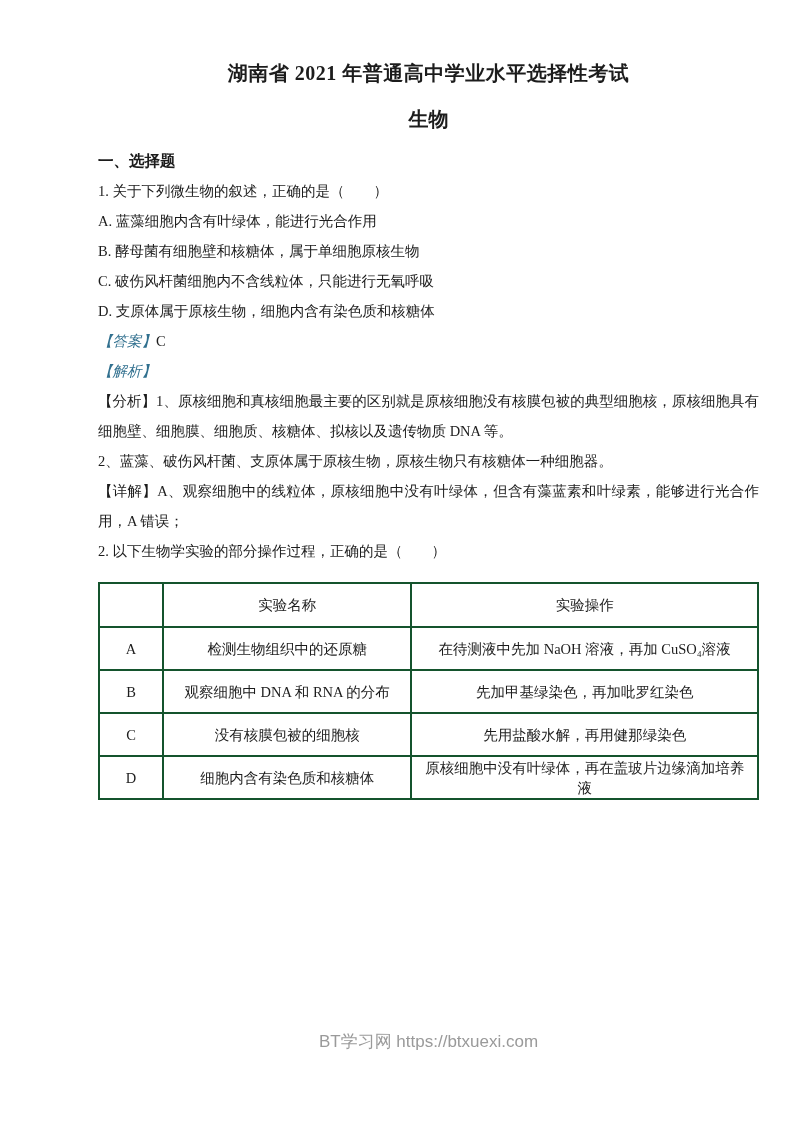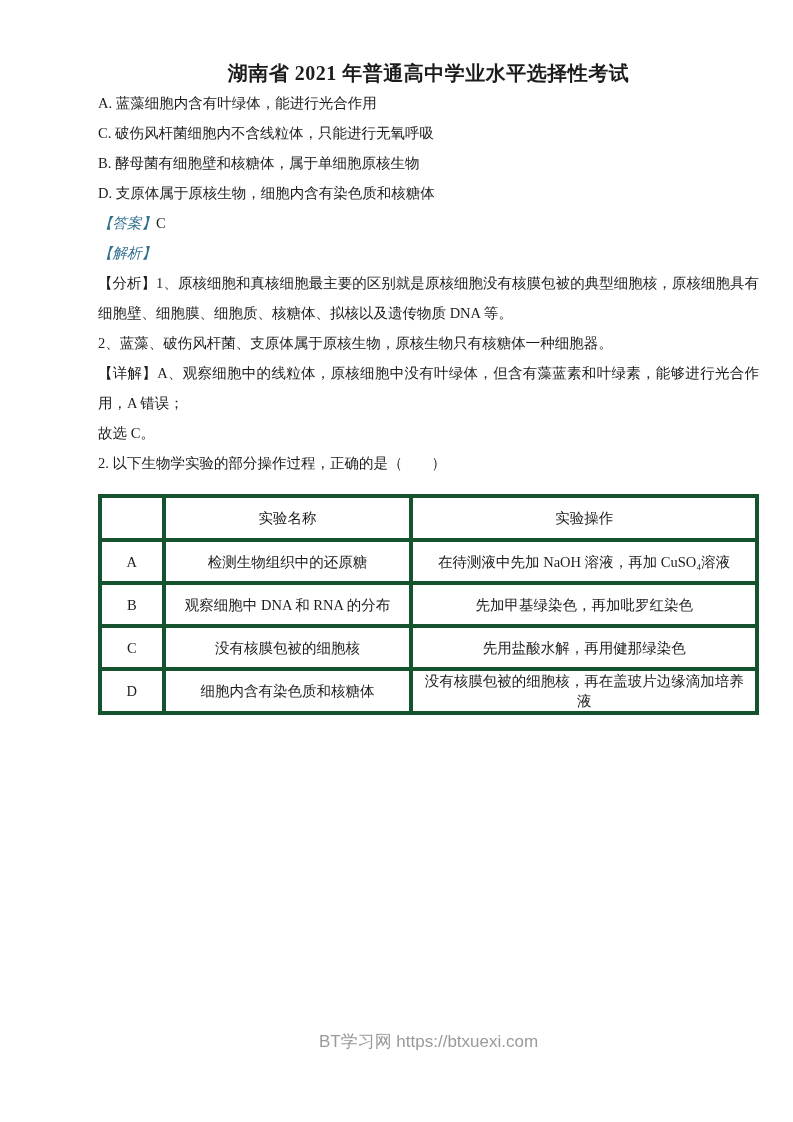--- a/index.html
+++ b/index.html
@@ -45,21 +45,21 @@
     text-align: justify;
   }
   .label-blue { color: var(--accent); font-style: italic; }
   .q2-table {
     width: 100%;
     margin-top: 16px;
     border-collapse: collapse;
     table-layout: fixed;
   }
   .q2-table th, .q2-table td {
-    border: 4px solid #14532d;
+    border: 2px solid #14532d;
     font-size: 14.5px;
     font-weight: normal;
     text-align: center;
     vertical-align: middle;
     padding: 0 6px;
     line-height: 20px;
   }
   .q2-table thead th { height: 44px; }
   .q2-table tbody td { height: 43px; }
   .col-label   { width: 9.7%; }
@@ -77,36 +77,38 @@
     color: #9a9a9a;
     text-decoration: none;
   }
 </style>
 </head>
 <body>
 
 <div class="page">
 
   <div class="exam-title">湖南省 2021 年普通高中学业水平选择性考试</div>
+  <div class="subject-title">生物</div>
 
+  <div class="section-heading">一、选择题</div>
 
+  <div class="line">1. 关于下列微生物的叙述，正确的是（　　）</div>
   <div class="line">A. 蓝藻细胞内含有叶绿体，能进行光合作用</div>
+  <div class="line">B. 酵母菌有细胞壁和核糖体，属于单细胞原核生物</div>
   <div class="line">C. 破伤风杆菌细胞内不含线粒体，只能进行无氧呼吸</div>
-  <div class="line">B. 酵母菌有细胞壁和核糖体，属于单细胞原核生物</div>
   <div class="line">D. 支原体属于原核生物，细胞内含有染色质和核糖体</div>
 
   <div class="line"><span class="label-blue">【答案】</span><span>C</span></div>
 
   <div class="line"><span class="label-blue">【解析】</span></div>
 
   <div class="para">【分析】1、原核细胞和真核细胞最主要的区别就是原核细胞没有核膜包被的典型细胞核，原核细胞具有细胞壁、细胞膜、细胞质、核糖体、拟核以及遗传物质 DNA 等。</div>
   <div class="para">2、蓝藻、破伤风杆菌、支原体属于原核生物，原核生物只有核糖体一种细胞器。</div>
 
   <div class="para">【详解】A、观察细胞中的线粒体，原核细胞中没有叶绿体，但含有藻蓝素和叶绿素，能够进行光合作用，A 错误；</div>
-  <div class="para">故选 C。</div>
 
   <div class="line">2. 以下生物学实验的部分操作过程，正确的是（　　）</div>
 
   <table class="q2-table">
     <thead>
       <tr>
         <th class="col-label"></th>
         <th class="col-name">实验名称</th>
         <th class="col-op">实验操作</th>
       </tr>
@@ -123,21 +125,21 @@
         <td>先加甲基绿染色，再加吡罗红染色</td>
       </tr>
       <tr>
         <td>C</td>
         <td>没有核膜包被的细胞核</td>
         <td>先用盐酸水解，再用健那绿染色</td>
       </tr>
       <tr>
         <td>D</td>
         <td>细胞内含有染色质和核糖体</td>
-        <td>没有核膜包被的细胞核，再在盖玻片边缘滴加培养液</td>
+        <td>原核细胞中没有叶绿体，再在盖玻片边缘滴加培养液</td>
       </tr>
     </tbody>
   </table>
 
   <div class="footer">
     <a href="#">BT学习网 https://btxuexi.com</a>
   </div>
 
 </div>
 

